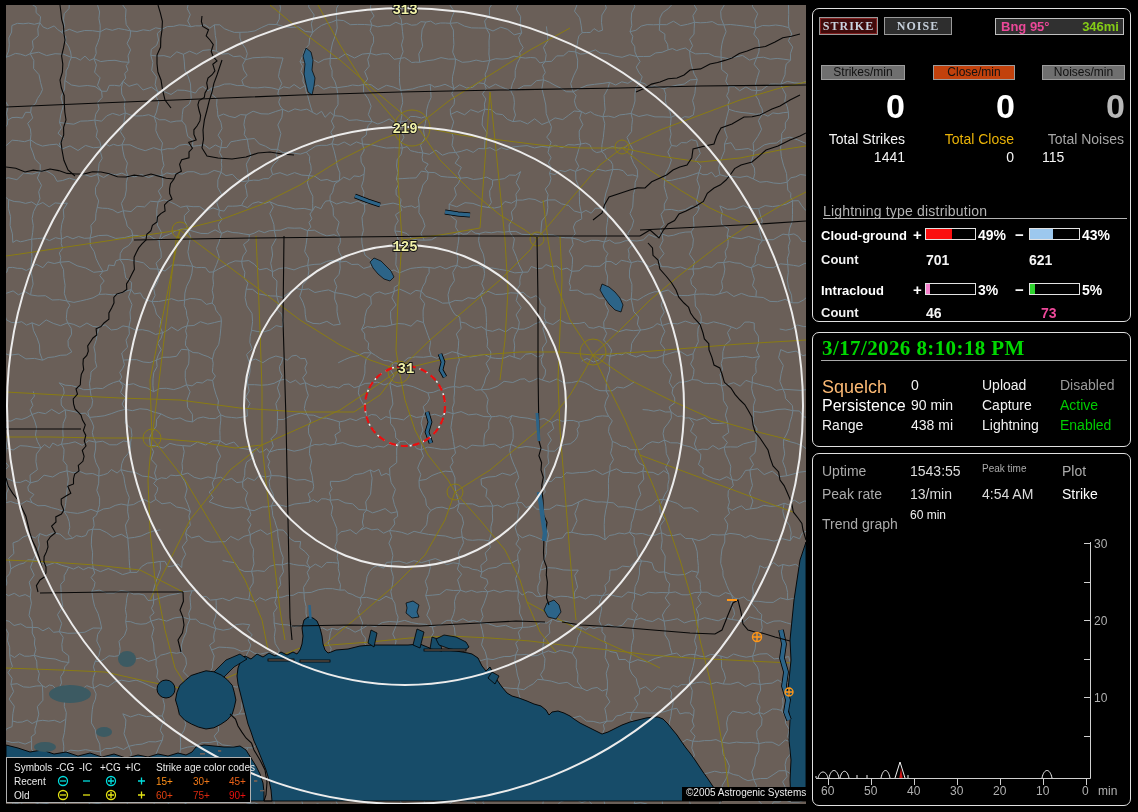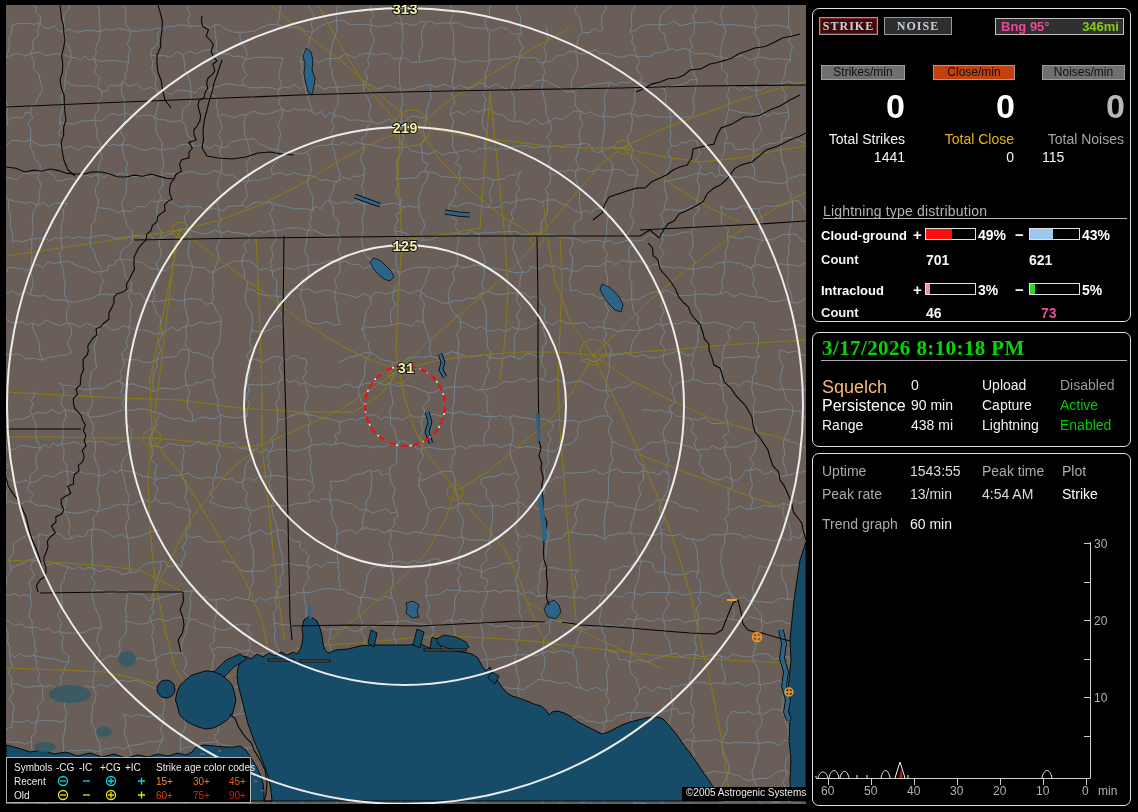--- a/index.html
+++ b/index.html
@@ -1547,28 +1547,28 @@
  <div class="abs" style="left:247px;top:64px;font-size:14px;color:#00cc00">Active</div>
  <div class="abs" style="left:9px;top:84px;font-size:14px;color:#f2f2f2">Range</div>
  <div class="abs" style="left:98px;top:84px;font-size:14px;color:#f2f2f2">438 mi</div>
  <div class="abs" style="left:169px;top:84px;font-size:14px;color:#f2f2f2">Lightning</div>
  <div class="abs" style="left:247px;top:84px;font-size:14px;color:#00cc00">Enabled</div>
 </div>
 
 <div class="panel" style="top:453px;height:353px">
  <div class="abs" style="left:9px;top:9px;font-size:14px;color:#ababab">Uptime</div>
  <div class="abs" style="left:97px;top:9px;font-size:14px;color:#dcdcdc">1543:55</div>
- <div class="abs" style="left:169px;top:9px;font-size:14px;color:#ababab">Peak time</div>
+ <div class="abs" style="left:169px;top:9px;font-size:10px;color:#ababab">Peak time</div>
  <div class="abs" style="left:249px;top:9px;font-size:14px;color:#ababab">Plot</div>
  <div class="abs" style="left:9px;top:32px;font-size:14px;color:#ababab">Peak rate</div>
  <div class="abs" style="left:97px;top:32px;font-size:14px;color:#dcdcdc">13/min</div>
  <div class="abs" style="left:169px;top:32px;font-size:14px;color:#dcdcdc">4:54 AM</div>
  <div class="abs" style="left:249px;top:32px;font-size:14px;color:#fff">Strike</div>
  <div class="abs" style="left:9px;top:62px;font-size:14px;color:#ababab">Trend graph</div>
- <div class="abs" style="left:97px;top:62px;font-size:14px;color:#f0f0f0">60 min</div>
+ <div class="abs" style="left:97px;top:54px;font-size:12px;color:#f0f0f0">60 min</div>
  <svg class="abs" style="left:0;top:0" width="317" height="351" viewBox="0 0 317 351">
   <g stroke="#d0d0d0" fill="none" stroke-width="1">
    <path d="M277.5 88L277.5 324.5L3 324.5"></path>
    <path d="M271 89.5L277 89.5M271 128.5L277 128.5M271 166.5L277 166.5M271 205.5L277 205.5M271 243.5L277 243.5M271 282.5L277 282.5"></path>
    <path d="M15.5 325L15.5 331M58.5 325L58.5 331M101.5 325L101.5 331M144.5 325L144.5 331M187.5 325L187.5 331M230.5 325L230.5 331M273.5 325L273.5 331"></path>
   </g>
   <g fill="#b0b0b0" font-size="12px" font-family="Liberation Sans">
    <text x="281" y="94">30</text>
    <text x="281" y="171">20</text>
    <text x="281" y="248">10</text>

